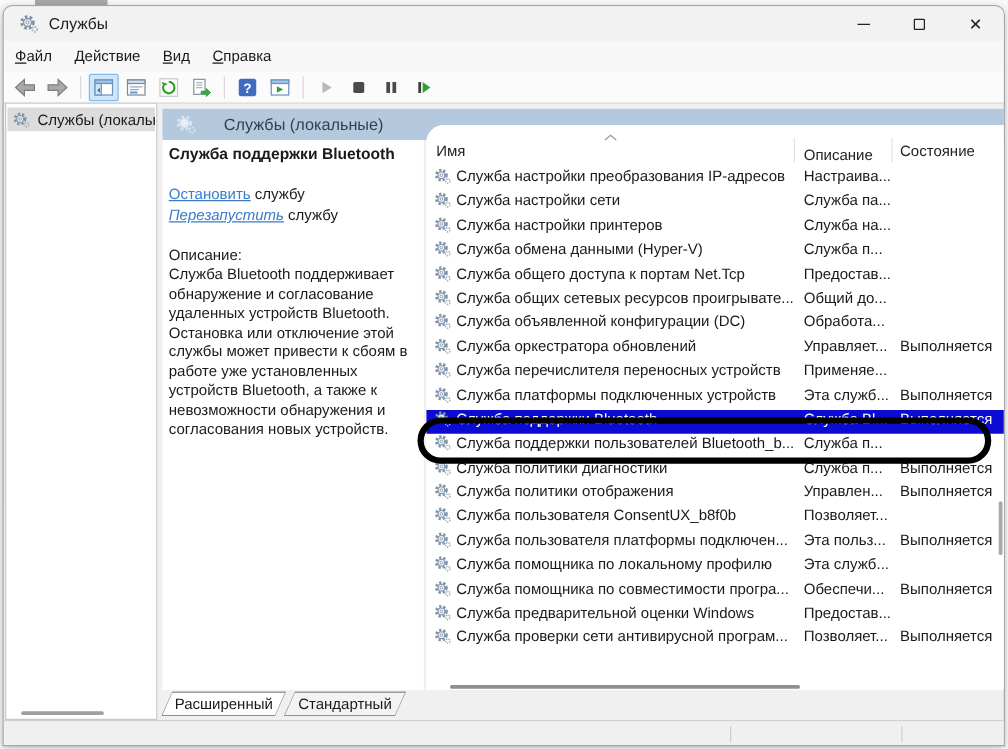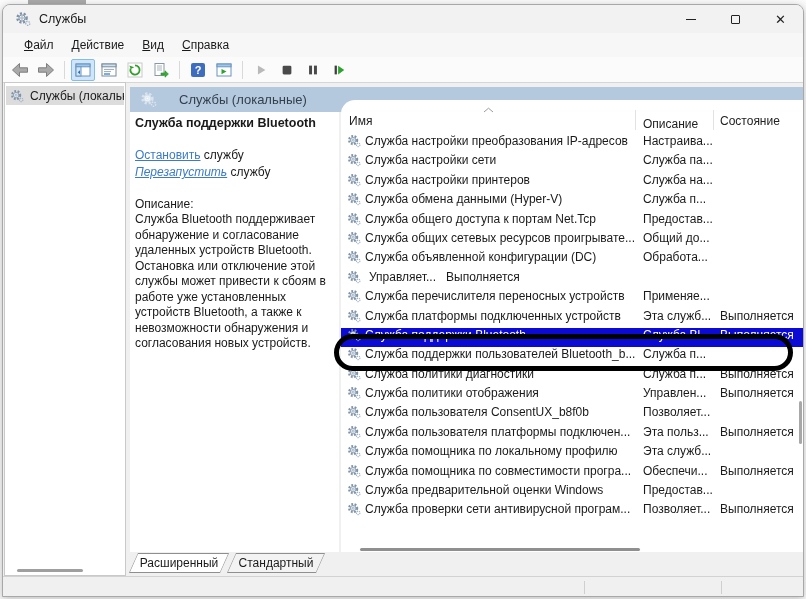--- a/index.html
+++ b/index.html
@@ -16,21 +16,21 @@
   .titlebar { position:absolute; left:0; top:0; right:0; height:28px; background:#f2f2f2; display:flex; align-items:center; }
   .title-icon { width:16px; height:16px; margin-left:12px; }
   .title-text { margin-left:8px; font-size:12.5px; }
   .win-controls { position:absolute; right:0; top:0; height:28px; display:flex; }
   .win-btn { width:45px; height:28px; display:flex; align-items:center; justify-content:center; font-size:12px; color:#222; }
   .glyph-min { width:10px; border-top:1.2px solid #222; display:inline-block; }
   .glyph-max { width:9px; height:9px; border:1.2px solid #222; border-radius:1px; display:inline-block; }
   .glyph-close { font-size:13px; line-height:1; }
 
   
-  .menubar { position:absolute; left:0; top:28px; right:0; height:24px; background:#f7f7f7; display:flex; align-items:center; padding-left:12px; }
+  .menubar { position:absolute; left:0; top:28px; right:0; height:24px; background:#f7f7f7; display:flex; align-items:center; padding-left:0; }
   .menu-item { font-size:12px; padding:3px 9px; }
   .menu-item u { text-decoration:underline; }
 
   
   .toolbar { position:absolute; left:0; top:52px; right:0; height:26px; background:#fbfbfb; border-bottom:1px solid #d6d6d6; display:flex; align-items:center; padding-left:4px; }
   .tbtn { width:24px; height:22px; display:flex; align-items:center; justify-content:center; border:1px solid transparent; border-radius:2px; margin:0 1px; }
   .tbtn.active { background:#cfe6fa; border-color:#86bce8; }
   .tsep { width:1px; height:18px; background:#d9d9d9; margin:0 5px; }
   .tbtn svg { display:block; }
 
@@ -336,20 +336,21 @@
             <span class="c-desc">Обработа...</span>
             <span class="c-status"></span>
           </div>
           <div class="srow">
             <span class="gear"><svg viewBox="0 0 16 16" width="100%" height="100%">
                 <circle cx="7" cy="7" r="4.6" fill="none" stroke="#7f93a8" stroke-width="2.4" stroke-dasharray="2.1 1.7"></circle>
                 <circle cx="7" cy="7" r="3.1" fill="#eef3f8" stroke="#7f93a8" stroke-width="1"></circle>
                 <circle cx="7" cy="7" r="1.2" fill="#fff" stroke="#7f93a8" stroke-width="0.8"></circle>
                 <circle cx="12.8" cy="12.4" r="2" fill="none" stroke="#9db1c6" stroke-width="1.4" stroke-dasharray="1.3 1"></circle>
               </svg></span>
+            <span class="c-name">Служба оркестратора обновлений</span>
             <span class="c-desc">Управляет...</span>
             <span class="c-status">Выполняется</span>
           </div>
           <div class="srow">
             <span class="gear"><svg viewBox="0 0 16 16" width="100%" height="100%">
                 <circle cx="7" cy="7" r="4.6" fill="none" stroke="#7f93a8" stroke-width="2.4" stroke-dasharray="2.1 1.7"></circle>
                 <circle cx="7" cy="7" r="3.1" fill="#eef3f8" stroke="#7f93a8" stroke-width="1"></circle>
                 <circle cx="7" cy="7" r="1.2" fill="#fff" stroke="#7f93a8" stroke-width="0.8"></circle>
                 <circle cx="12.8" cy="12.4" r="2" fill="none" stroke="#9db1c6" stroke-width="1.4" stroke-dasharray="1.3 1"></circle>
               </svg></span>

